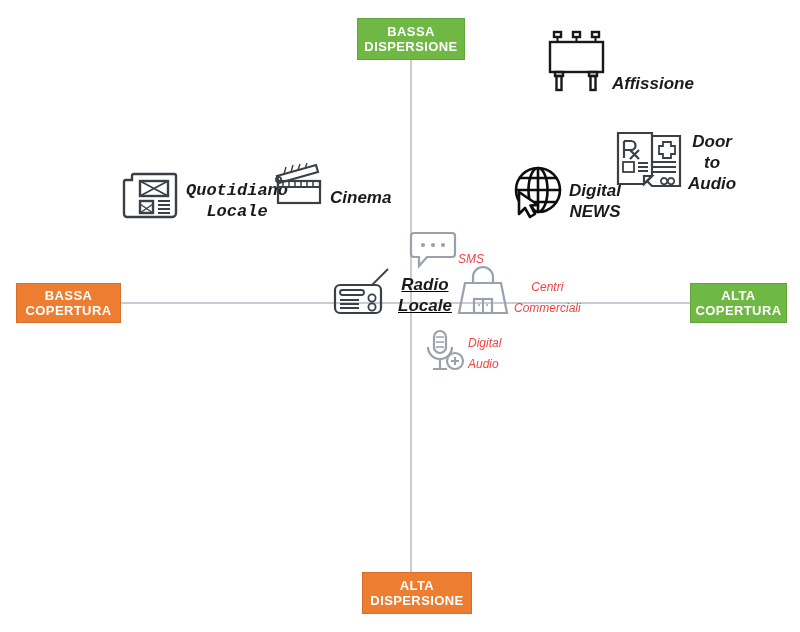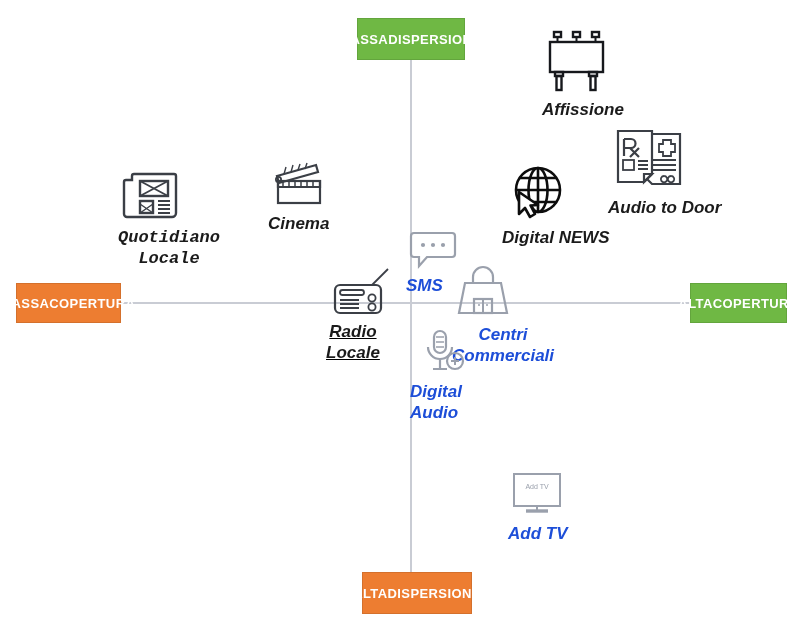--- a/index.html
+++ b/index.html
@@ -40,58 +40,58 @@
   .pole {
     position: absolute;
     box-sizing: border-box;
     color: #ffffff;
     font-weight: bold;
     font-size: 13px;
     line-height: 15px;
     letter-spacing: .4px;
     text-align: center;
     display: flex;
-    flex-direction: row;
+    flex-direction: column;
     align-items: center;
     justify-content: center;
     border: 1px solid rgba(0,0,0,.10);
   }
   .pole span { display: block; white-space: nowrap; }
 
   .pole-top    { left: 357px; top: 18px;  width: 108px; height: 42px; }
   .pole-bottom { left: 362px; top: 572px; width: 110px; height: 42px; }
   .pole-left   { left: 16px;  top: 283px; width: 105px; height: 40px; }
   .pole-right  { left: 690px; top: 283px; width: 97px;  height: 40px; }
 
   
   .item {
     position: absolute;
     display: flex;
-    flex-direction: column;
-    align-items: flex-start;
+    flex-direction: row;
+    align-items: flex-end;
   }
   .item .glyph {
     display: block;
     line-height: 0;
   }
   .item .lbl {
     margin-top: 5px;
     text-align: center;
     font-style: italic;
     font-weight: bold;
     font-size: 17px;
     line-height: 21px;
     color: #1b1b1b;
     white-space: pre-line;
   }
   
   .item.muted .lbl {
-    font-weight: bold;
-    color: #1d4ed8;
-    font-size: 17px;
+    font-weight: normal;
+    color: #ef4444;
+    font-size: 12px;
   }
   .item.left-lbl .lbl { text-align: left; align-self: flex-start; }
 </style>
 </head>
 <body>
 
 <div id="canvas">
 
   <div class="axis-v"></div>
   <div class="axis-h"></div>
@@ -199,21 +199,21 @@
         <path d="M44 34 H68 M44 39 H68 M44 44 H68" stroke-width="1.8"></path>
         <path d="M56 50 a3.2 3.2 0 1 0 0.1 0 M63 50 a3.2 3.2 0 1 0 0.1 0" stroke-width="1.8"></path>
         <path d="M10 5 H44 V48 L36 56 H10 Z" fill="#ffffff"></path>
         <path d="M16 13 h7 a4.5 4.5 0 0 1 0 9 h-7 V13 M16 22 V30" stroke-width="2.2"></path>
         <path d="M22 22 L31 31 M31 22 L22 31" stroke-width="2.2"></path>
         <rect x="15" y="34" width="11" height="10" stroke-width="1.8"></rect>
         <path d="M30 35 H40 M30 39 H40 M30 43 H40" stroke-width="1.8"></path>
         <path d="M36 48 H44 L36 56 Z" stroke-width="2.2"></path>
       </svg>
     </span>
-    <span class="lbl">Audio to Door</span>
+    <span class="lbl">Door to Audio</span>
   </div>
 
   <div class="item muted" style="left:406px; top:228px; width:62px;">
     <span class="glyph">
       <svg width="52" height="42" viewBox="0 0 52 42" fill="none" stroke="#9aa0ac" stroke-width="2.2">
         <path d="M8 5 H46 a3 3 0 0 1 3 3 V26 a3 3 0 0 1-3 3 H21 L13 38 V29 H8 a3 3 0 0 1-3-3 V8 a3 3 0 0 1 3-3 Z"></path>
         <circle cx="17" cy="17" r="2.1" fill="#9aa0ac" stroke="none"></circle>
         <circle cx="27" cy="17" r="2.1" fill="#9aa0ac" stroke="none"></circle>
         <circle cx="37" cy="17" r="2.1" fill="#9aa0ac" stroke="none"></circle>
       </svg>
@@ -246,27 +246,14 @@
         <path d="M18 31 V41 M11 41 H25"></path>
         <circle cx="33" cy="33" r="8"></circle>
         <path d="M33 29 V37 M29 33 H37" stroke-width="2"></path>
       </svg>
     </span>
     <span class="lbl">Digital
 Audio</span>
   </div>
 
 
-  <div class="item muted" style="left:508px; top:470px; width:96px;">
-    <span class="glyph" style="position:relative;">
-      <svg width="58" height="48" viewBox="0 0 58 48" fill="none" stroke="#9aa0ac" stroke-width="2">
-        <rect x="6" y="4" width="46" height="32"></rect>
-        <path d="M18 41 H40" stroke-width="3.4"></path>
-        <path d="M29 36 V41" stroke-width="2"></path>
-      </svg>
-      <span style="position:absolute; left:0; top:12px; width:58px; text-align:center;
-                   font-size:7px; color:#9aa0ac; font-style:normal; font-weight:normal;
-                   font-family:'Liberation Sans',sans-serif; line-height:9px;">Add TV</span>
-    </span>
-    <span class="lbl">Add TV</span>
-  </div>
 
 </div>
 
 </body></html>

